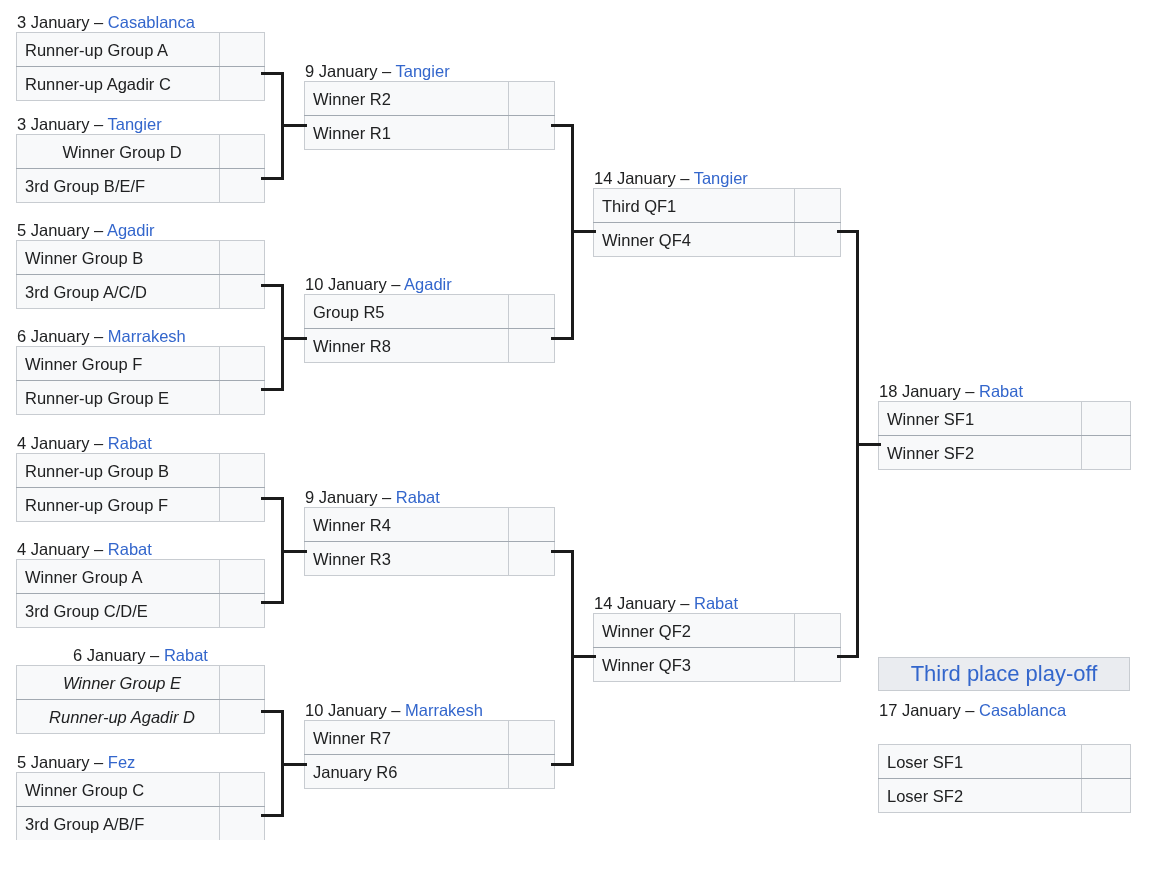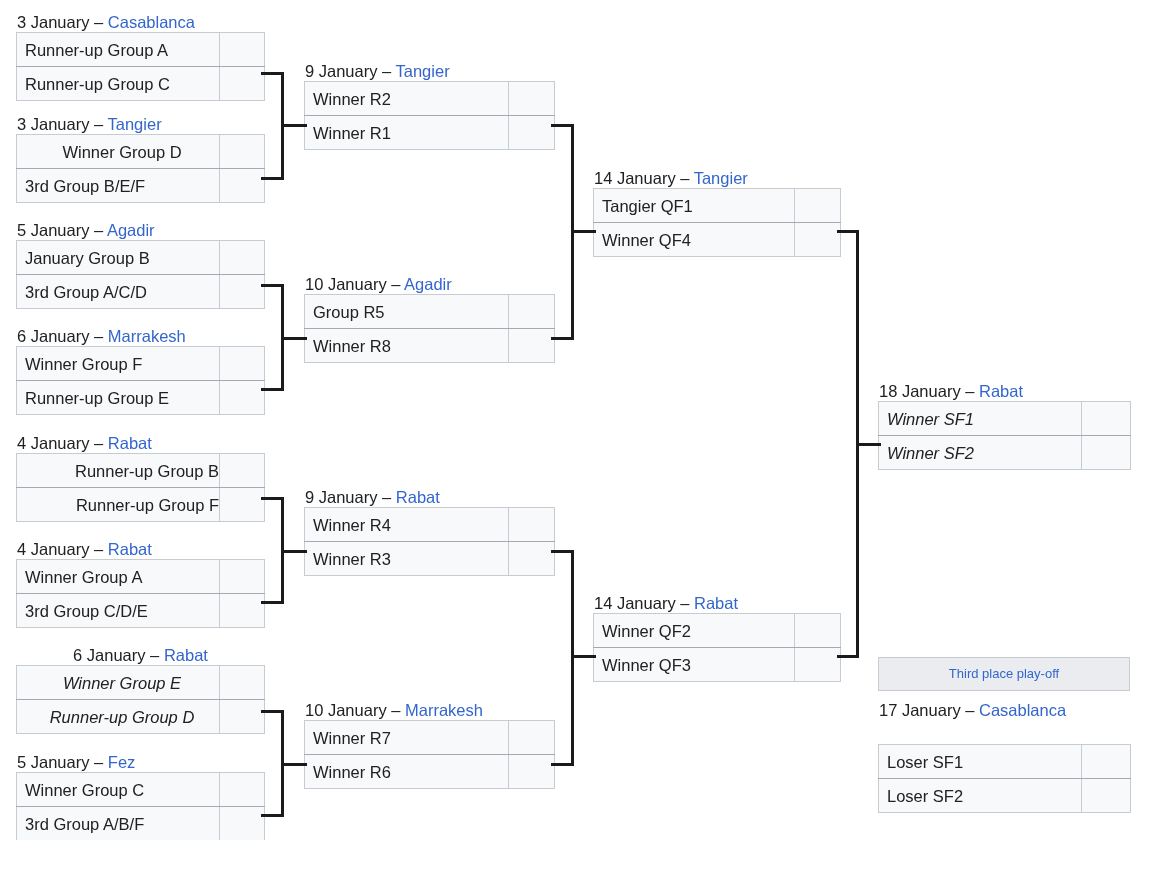--- a/index.html
+++ b/index.html
@@ -77,21 +77,21 @@
     background: #1b1b1b;
   }
 
   
   .playoff-banner {
     position: absolute;
     box-sizing: border-box;
     border: 1px solid #c8ccd1;
     background: #eaecf0;
     color: #3366cc;
-    font-size: 13px;
+    font-size: 22px;
     line-height: 20px;
     text-align: center;
     display: flex;
     align-items: center;
     justify-content: center;
   }
 </style>
 </head>
 <body>
 
@@ -99,21 +99,21 @@
 
   <div class="match" style="left:16px; top:12px; width:248px;">
     <div class="match-header"><span>3 January</span><span class="dash"> – </span><span class="venue">Casablanca</span></div>
     <table class="match-table" style="width:248px;">
       <tbody>
           <tr class="row-top">
             <td style="width:203px;">Runner-up Group A</td>
             <td class="score-cell" style="width:45px;"></td>
           </tr>
       <tr>
-            <td>Runner-up Group C</td>
+            <td>Runner-up Agadir C</td>
             <td class="score-cell"></td>
           </tr>
     </tbody>
       </table>
   </div>
 
   <div class="match" style="left:16px; top:114px; width:248px;">
     <div class="match-header"><span>3 January</span><span class="dash"> – </span><span class="venue">Tangier</span></div>
     <table class="match-table" style="width:248px;">
       <tbody>
@@ -127,21 +127,21 @@
           </tr>
     </tbody>
       </table>
   </div>
 
   <div class="match" style="left:16px; top:220px; width:248px;">
     <div class="match-header"><span>5 January</span><span class="dash"> – </span><span class="venue">Agadir</span></div>
     <table class="match-table" style="width:248px;">
       <tbody>
           <tr class="row-top">
-            <td style="width:203px;">January Group B</td>
+            <td style="width:203px;">Winner Group B</td>
             <td class="score-cell" style="width:45px;"></td>
           </tr>
       <tr>
             <td>3rd Group A/C/D</td>
             <td class="score-cell"></td>
           </tr>
     </tbody>
       </table>
   </div>
 
@@ -156,21 +156,21 @@
       <tr>
             <td>Runner-up Group E</td>
             <td class="score-cell"></td>
           </tr>
     </tbody>
       </table>
   </div>
 
   <div class="match" style="left:16px; top:433px; width:248px;">
     <div class="match-header"><span>4 January</span><span class="dash"> – </span><span class="venue">Rabat</span></div>
-    <table class="match-table" style="width:248px;text-align:right;">
+    <table class="match-table" style="width:248px;">
       <tbody>
           <tr class="row-top">
             <td style="width:203px;">Runner-up Group B</td>
             <td class="score-cell" style="width:45px;"></td>
           </tr>
       <tr>
             <td>Runner-up Group F</td>
             <td class="score-cell"></td>
           </tr>
     </tbody>
@@ -195,21 +195,21 @@
 
   <div class="match" style="left:16px; top:645px; width:248px;text-align:center;">
     <div class="match-header"><span>6 January</span><span class="dash"> – </span><span class="venue">Rabat</span></div>
     <table class="match-table" style="width:248px;font-style:italic;">
       <tbody>
           <tr class="row-top">
             <td style="width:203px;">Winner Group E</td>
             <td class="score-cell" style="width:45px;"></td>
           </tr>
       <tr>
-            <td>Runner-up Group D</td>
+            <td>Runner-up Agadir D</td>
             <td class="score-cell"></td>
           </tr>
     </tbody>
       </table>
   </div>
 
   <div class="match" style="left:16px; top:752px; width:248px;">
     <div class="match-header"><span>5 January</span><span class="dash"> – </span><span class="venue">Fez</span></div>
     <table class="match-table" style="width:248px;">
       <tbody>
@@ -275,33 +275,33 @@
 
   <div class="match" style="left:304px; top:700px; width:250px;">
     <div class="match-header"><span>10 January</span><span class="dash"> – </span><span class="venue">Marrakesh</span></div>
     <table class="match-table" style="width:250px;">
       <tbody>
           <tr class="row-top">
             <td style="width:204px;">Winner R7</td>
             <td class="score-cell" style="width:46px;"></td>
           </tr>
       <tr>
-            <td>Winner R6</td>
+            <td>January R6</td>
             <td class="score-cell"></td>
           </tr>
     </tbody>
       </table>
   </div>
 
   <div class="match" style="left:593px; top:168px; width:247px;">
     <div class="match-header"><span>14 January</span><span class="dash"> – </span><span class="venue">Tangier</span></div>
     <table class="match-table" style="width:247px;">
       <tbody>
           <tr class="row-top">
-            <td style="width:201px;">Tangier QF1</td>
+            <td style="width:201px;">Third QF1</td>
             <td class="score-cell" style="width:46px;"></td>
           </tr>
       <tr>
             <td>Winner QF4</td>
             <td class="score-cell"></td>
           </tr>
     </tbody>
       </table>
   </div>
 
@@ -316,21 +316,21 @@
       <tr>
             <td>Winner QF3</td>
             <td class="score-cell"></td>
           </tr>
     </tbody>
       </table>
   </div>
 
   <div class="match" style="left:878px; top:381px; width:252px;">
     <div class="match-header"><span>18 January</span><span class="dash"> – </span><span class="venue">Rabat</span></div>
-    <table class="match-table" style="width:252px;font-style:italic;">
+    <table class="match-table" style="width:252px;">
       <tbody>
           <tr class="row-top">
             <td style="width:203px;">Winner SF1</td>
             <td class="score-cell" style="width:49px;"></td>
           </tr>
       <tr>
             <td>Winner SF2</td>
             <td class="score-cell"></td>
           </tr>
     </tbody>

